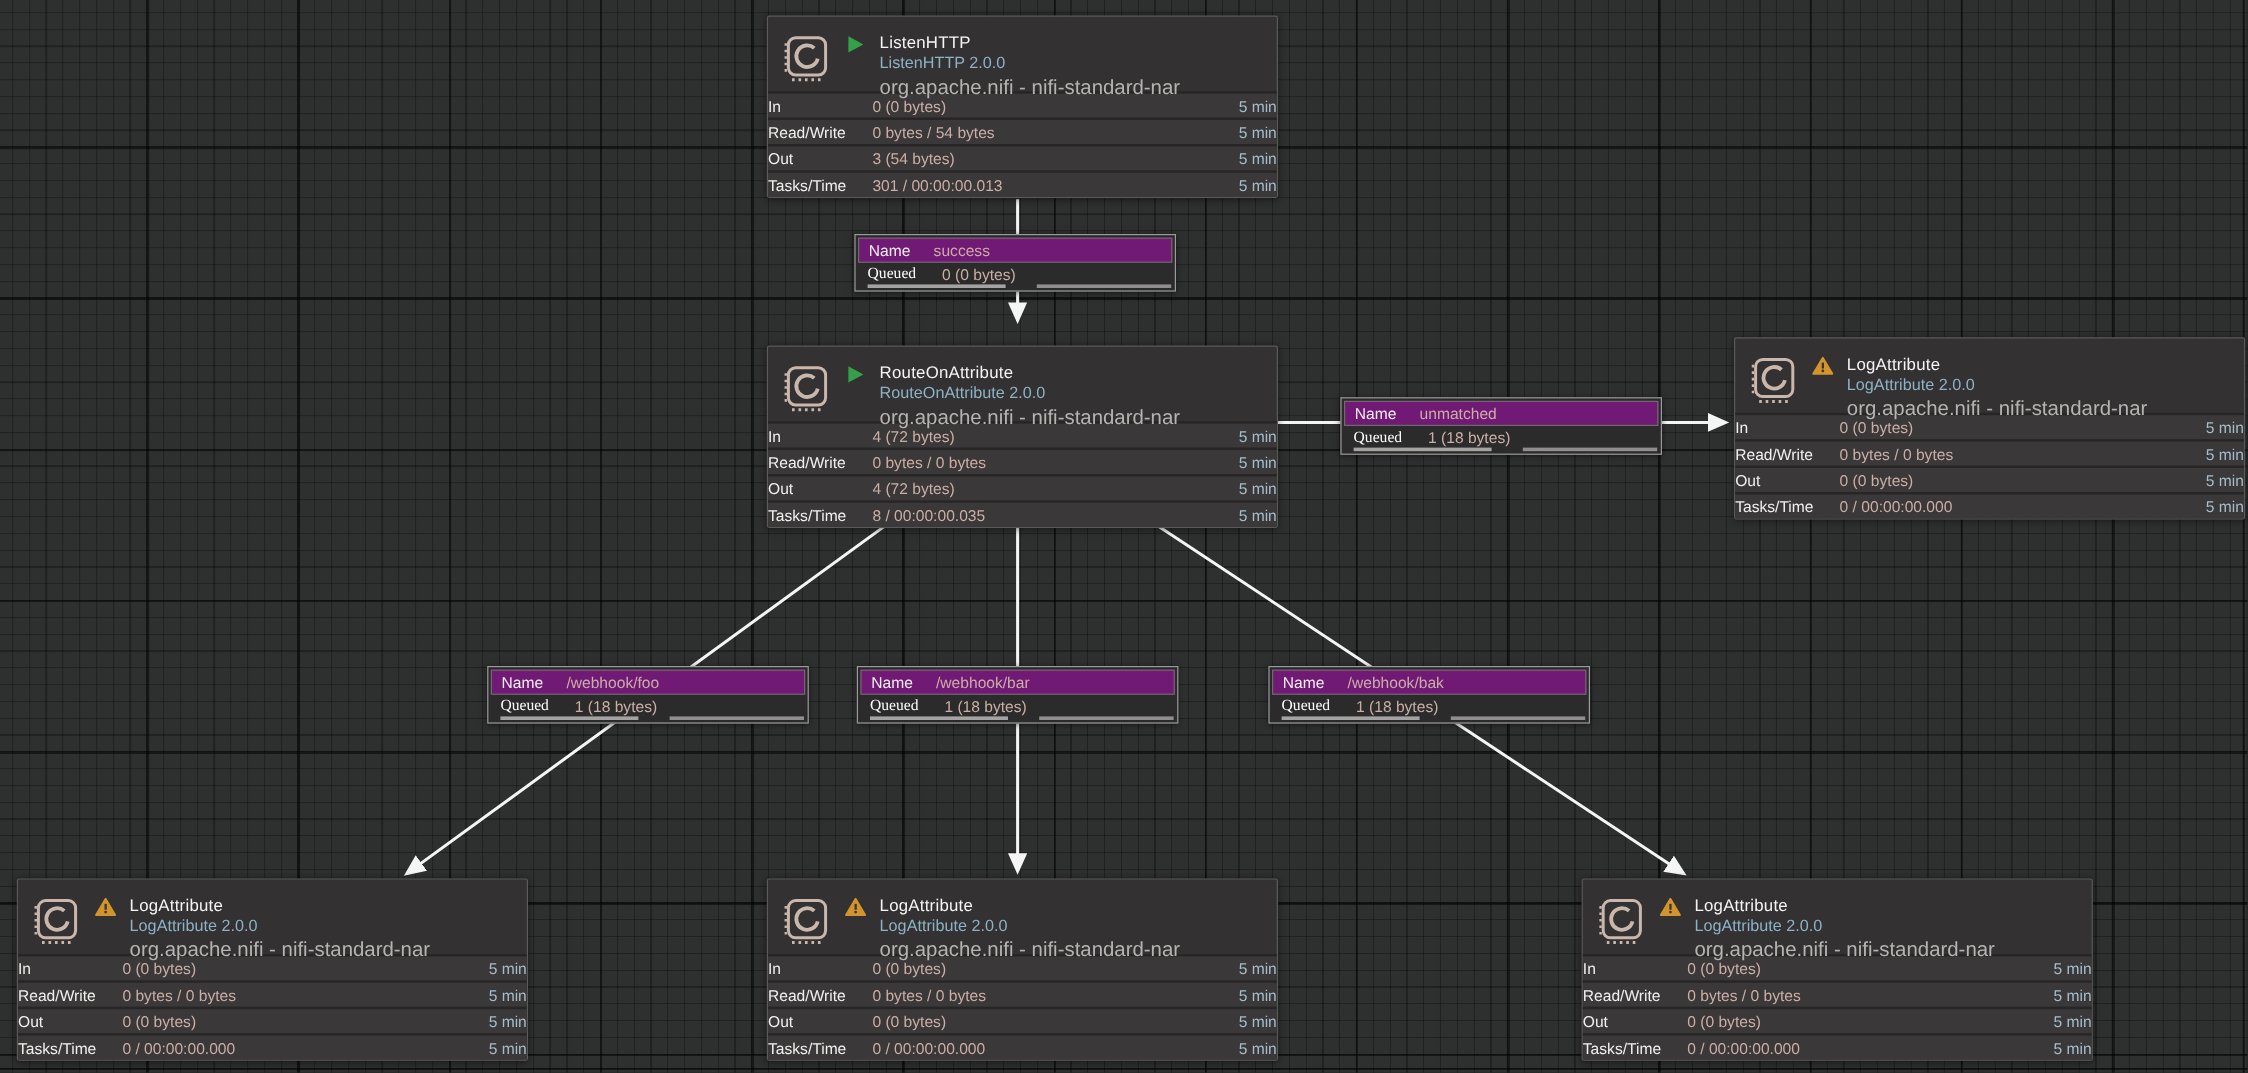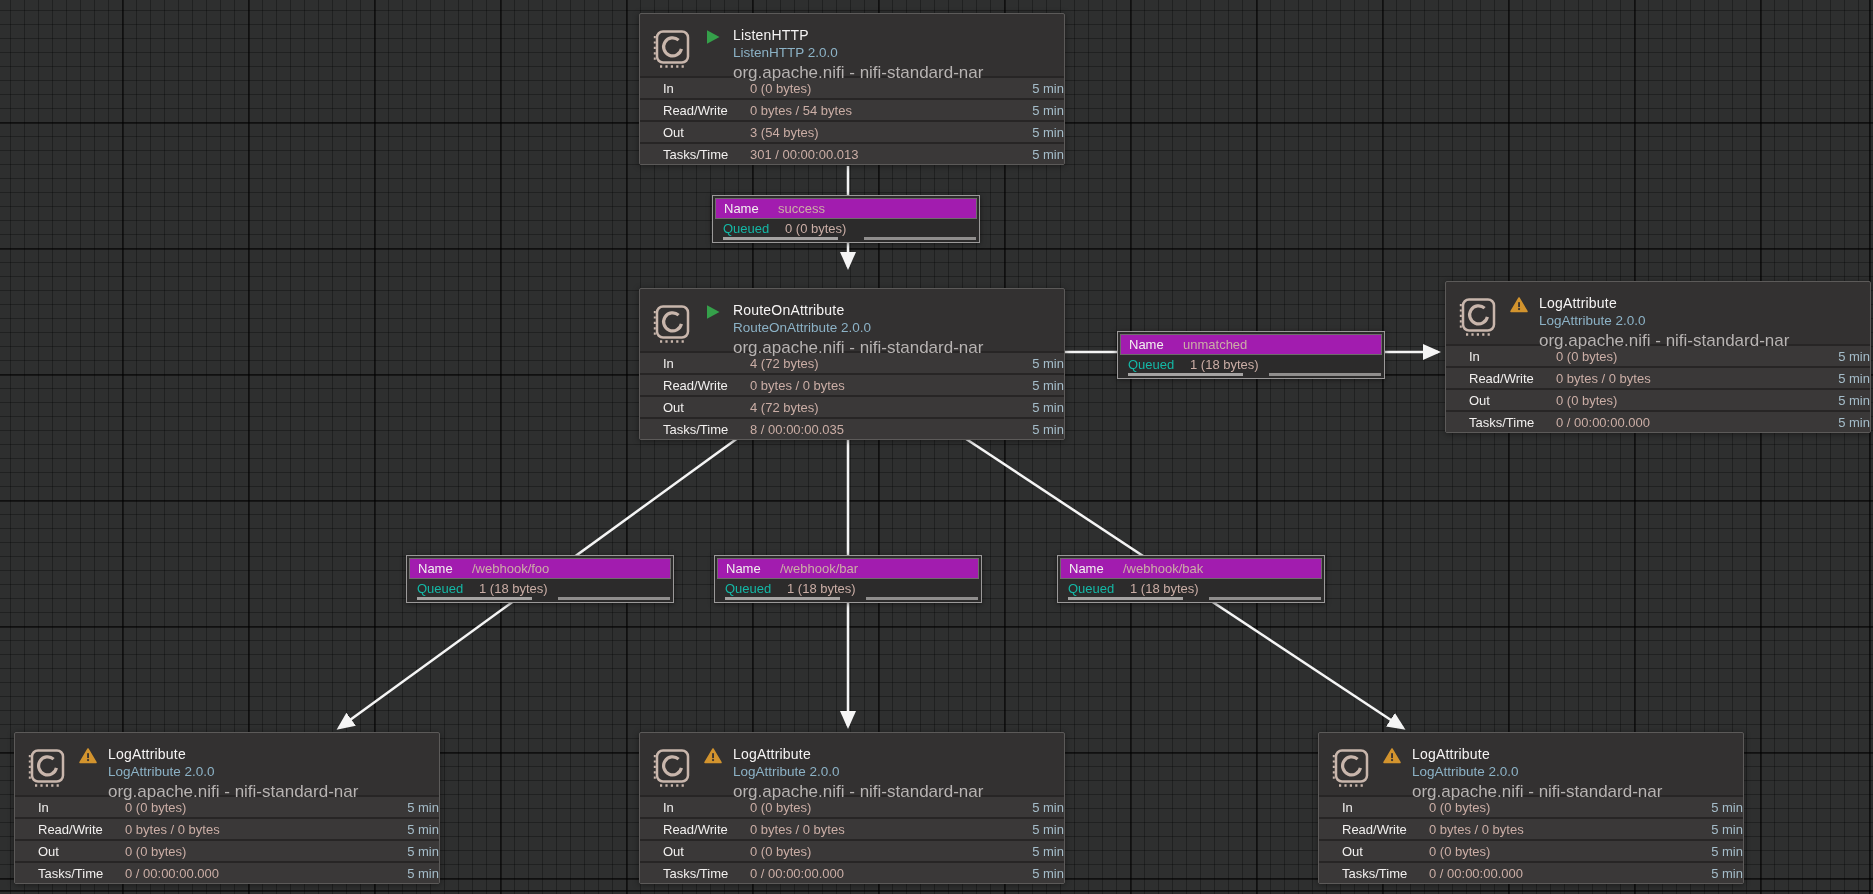--- a/index.html
+++ b/index.html
@@ -26,36 +26,36 @@
   }
   .phead{display:flex;align-items:flex-start;height:62px;padding:13px 0 0 13px;box-sizing:border-box;}
   .stamp{flex:none;width:40px;height:42px;margin-top:1px;}
   .status{flex:none;margin:2px 11px 0 11px;width:18px;height:16px;}
   .tblock{line-height:1.2;min-width:0;}
   .ptitle{font-size:14px;color:#f6f4f4;font-weight:500;letter-spacing:.2px;}
   .pver{font-size:13.5px;color:#8cb2c6;margin-top:1px;}
   .porg{font-size:17px;color:#b7b3b2;margin-top:2px;}
   .prow{display:flex;align-items:center;height:22px;box-sizing:border-box;
         border-top:2px solid #272525;background:#3a3838;font-size:13px;}
-  .prow .lbl{flex:none;width:87px;padding-left:23px;color:#f2f0ef;}
+  .prow .lbl{flex:none;width:87px;padding-left:0;color:#f2f0ef;}
   .prow .val{flex:1;color:#cbaea6;white-space:nowrap;overflow:hidden;}
   .prow .win{flex:none;color:#a5bdca;}
 
   
   .conn{
     position:absolute;width:268px;height:48px;z-index:3;
     background:#2c2b2b;border:1px solid #9b9999;box-sizing:border-box;
     box-shadow:0 1px 5px rgba(0,0,0,0.5);font-size:13px;
   }
-  .conn .nrow{height:21px;margin:2px 2px 0 2px;border:1px solid #6e6c6b;background:#a21caf;
+  .conn .nrow{height:21px;margin:2px 2px 0 2px;border:1px solid #6e6c6b;background:#701a75;
               display:flex;align-items:center;box-sizing:border-box;}
   .conn .nrow .k{color:#f2f0ef;padding-left:8px;width:54px;flex:none;}
   .conn .nrow .v{color:#cbaea6;}
   .conn .qrow{display:flex;align-items:center;height:18px;padding-left:10px;}
-  .conn .qrow .k{color:#14b8a6;width:62px;flex:none;}
+  .conn .qrow .k{color:#ffffff;width:62px;flex:none;font-family:Liberation Serif, serif;}
   .conn .qrow .v{color:#cbaea6;}
   .conn .bar{position:absolute;bottom:2px;height:3px;background:#a5a3a2;}
   .conn .bar.b1{left:10px;width:115px;}
   .conn .bar.b2{left:151px;width:112px;background:#908e8d;}
 </style>
 </head>
 <body>
 
 <div id="canvas">
 

